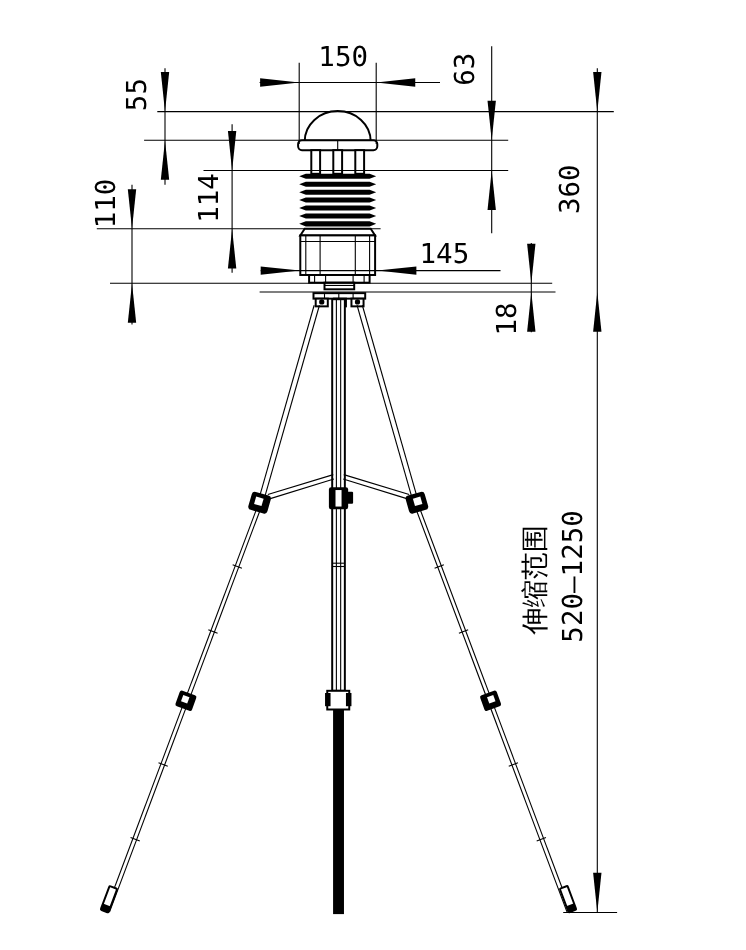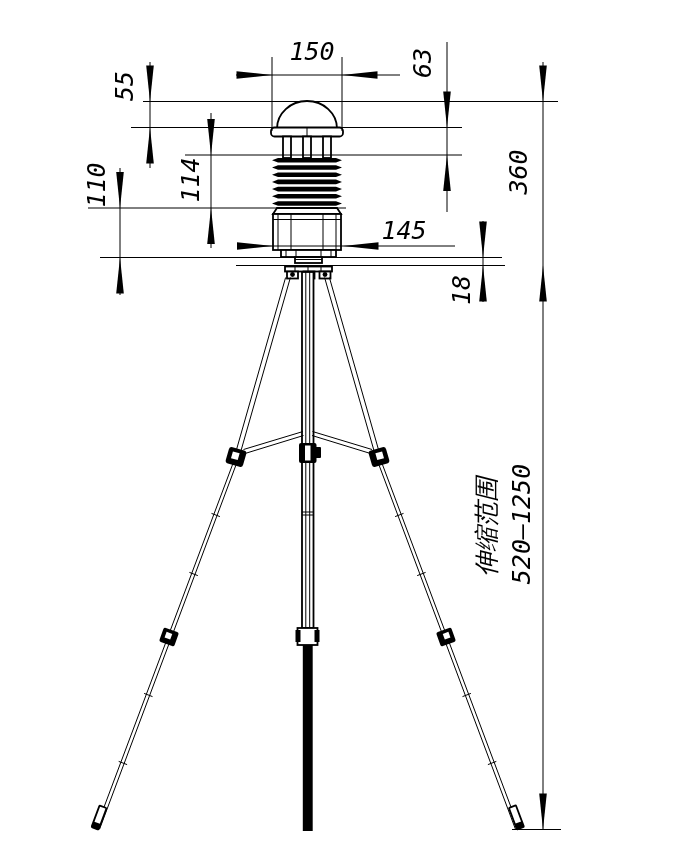--- a/index.html
+++ b/index.html
@@ -1,16 +1,16 @@
 <!DOCTYPE html>
 <html><head>
 <meta charset="utf-8">
 <style>
   html,body{margin:0;padding:0;background:#fff;}
-  #canvas{position:relative;width:678px;height:864px;background:#ffffff;overflow:hidden;font-style:italic;}
+  #canvas{position:relative;width:678px;height:864px;background:#ffffff;overflow:hidden;}
   svg{display:block;}
   .dimtxt{font-family:"DejaVu Sans Mono","Liberation Mono",monospace;font-size:25px;fill:#000;font-weight:400;}
   .cntxt{font-family:"DejaVu Sans","Liberation Sans",sans-serif;font-size:25px;fill:#000;}
   .thin{stroke:#000;stroke-width:1;fill:none;}
   .obj{stroke:#000;stroke-width:1.8;fill:#fff;}
   .obj-thin{stroke:#000;stroke-width:1;fill:none;}
   .solid{fill:#000;stroke:none;}
 </style>
 </head>
 <body>

